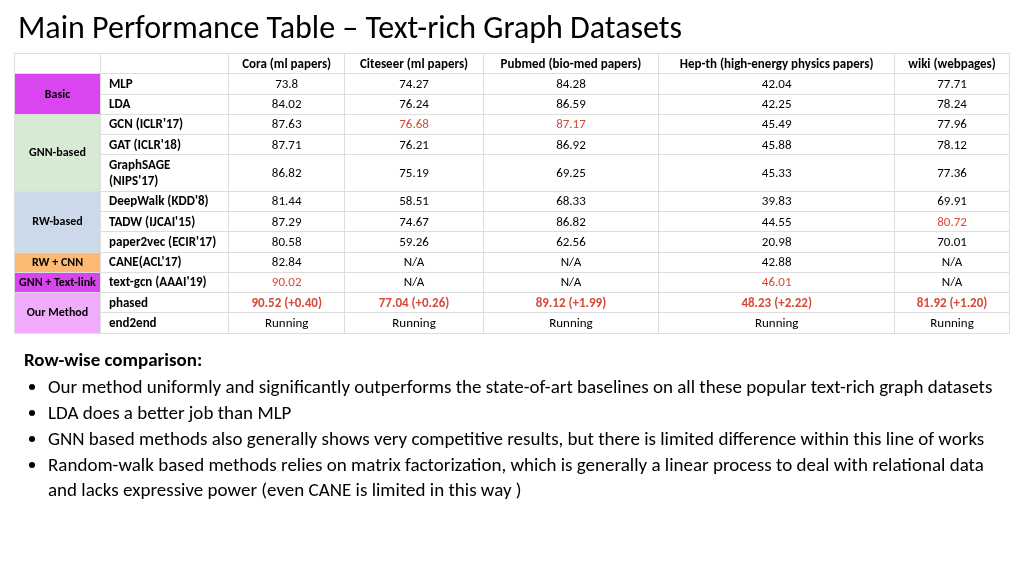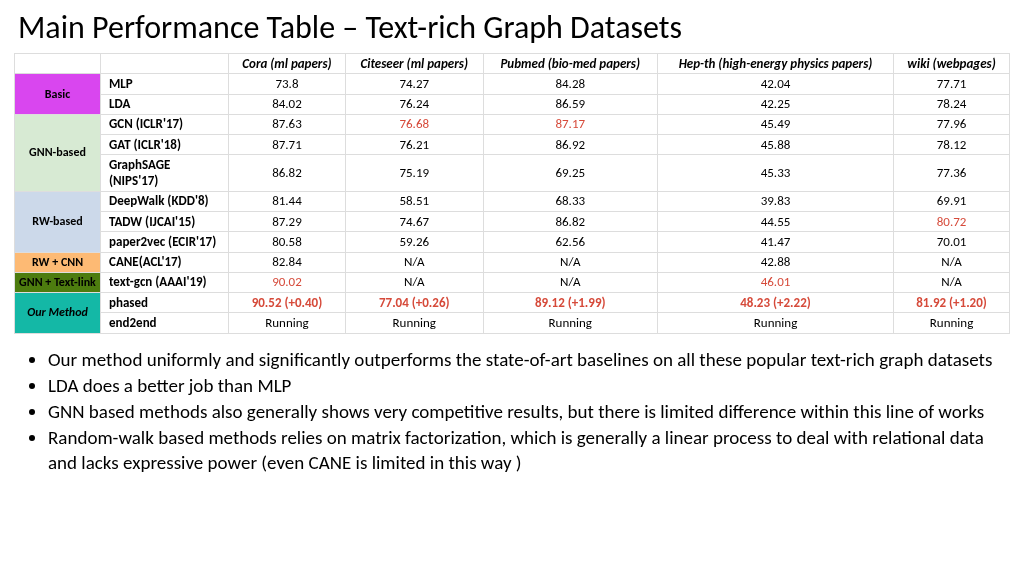--- a/index.html
+++ b/index.html
@@ -23,39 +23,39 @@
       font-size: 13px;
       border: 1px solid #ddd;
     }
     th, td {
       border: 1px solid #ddd;
       padding: 1.5px 6px;
       text-align: center;
       font-weight: 400;
       line-height: 1.25;
     }
-    th { font-weight: 700; font-style: italic; }
+    th { font-weight: 700; }
     .group-label {
       font-size: 12px;
       font-weight: 700;
       padding: 2px 4px;
       width: 86px;
     }
     .method-col {
       text-align: left;
       font-weight: 700;
       width: 128px;
       padding-left: 8px;
     }
     .bg-basic    { background: #d946ef; }
     .bg-gnn      { background: #d7ead3; }
     .bg-rw       { background: #ccd9ea; }
     .bg-rwcnn    { background: #fdba74; }
-    .bg-gnnlink  { background: #4d7c0f; }
-    .bg-our      { background: #14b8a6; font-style: italic; }
+    .bg-gnnlink  { background: #d946ef; }
+    .bg-our      { background: #f0abfc; }
     .hl     { color: #d64a3a; }
     .hl-b   { color: #d64a3a; font-weight: 700; }
     .comparison {
       padding: 14px 24px 0;
     }
     .comp-head {
       font-size: 19px;
       font-weight: 700;
       margin-bottom: 4px;
     }
@@ -142,21 +142,21 @@
         <td>74.67</td>
         <td>86.82</td>
         <td>44.55</td>
         <td class="hl">80.72</td>
       </tr>
       <tr>
         <td class="method-col">paper2vec (ECIR'17)</td>
         <td>80.58</td>
         <td>59.26</td>
         <td>62.56</td>
-        <td>41.47</td>
+        <td>20.98</td>
         <td>70.01</td>
       </tr>
       <tr>
         <td class="group-label bg-rwcnn" rowspan="1">RW + CNN</td>
         <td class="method-col">CANE(ACL'17)</td>
         <td>82.84</td>
         <td>N/A</td>
         <td>N/A</td>
         <td>42.88</td>
         <td>N/A</td>
@@ -184,19 +184,20 @@
         <td>Running</td>
         <td>Running</td>
         <td>Running</td>
         <td>Running</td>
         <td>Running</td>
       </tr>
     </tbody>
 </table>
 
 <div class="comparison">
+  <div class="comp-head">Row-wise comparison:</div>
   <ul id="bullets">
       <li>Our method uniformly and significantly outperforms the state-of-art baselines on all these popular text-rich graph datasets</li>
       <li>LDA does a better job than MLP</li>
       <li>GNN based methods also generally shows very competitive results, but there is limited difference within this line of works</li>
       <li>Random-walk based methods relies on matrix factorization, which is generally a linear process to deal with relational data and lacks expressive power (even CANE is limited in this way )</li>
     </ul>
 </div>
 
 </body></html>

